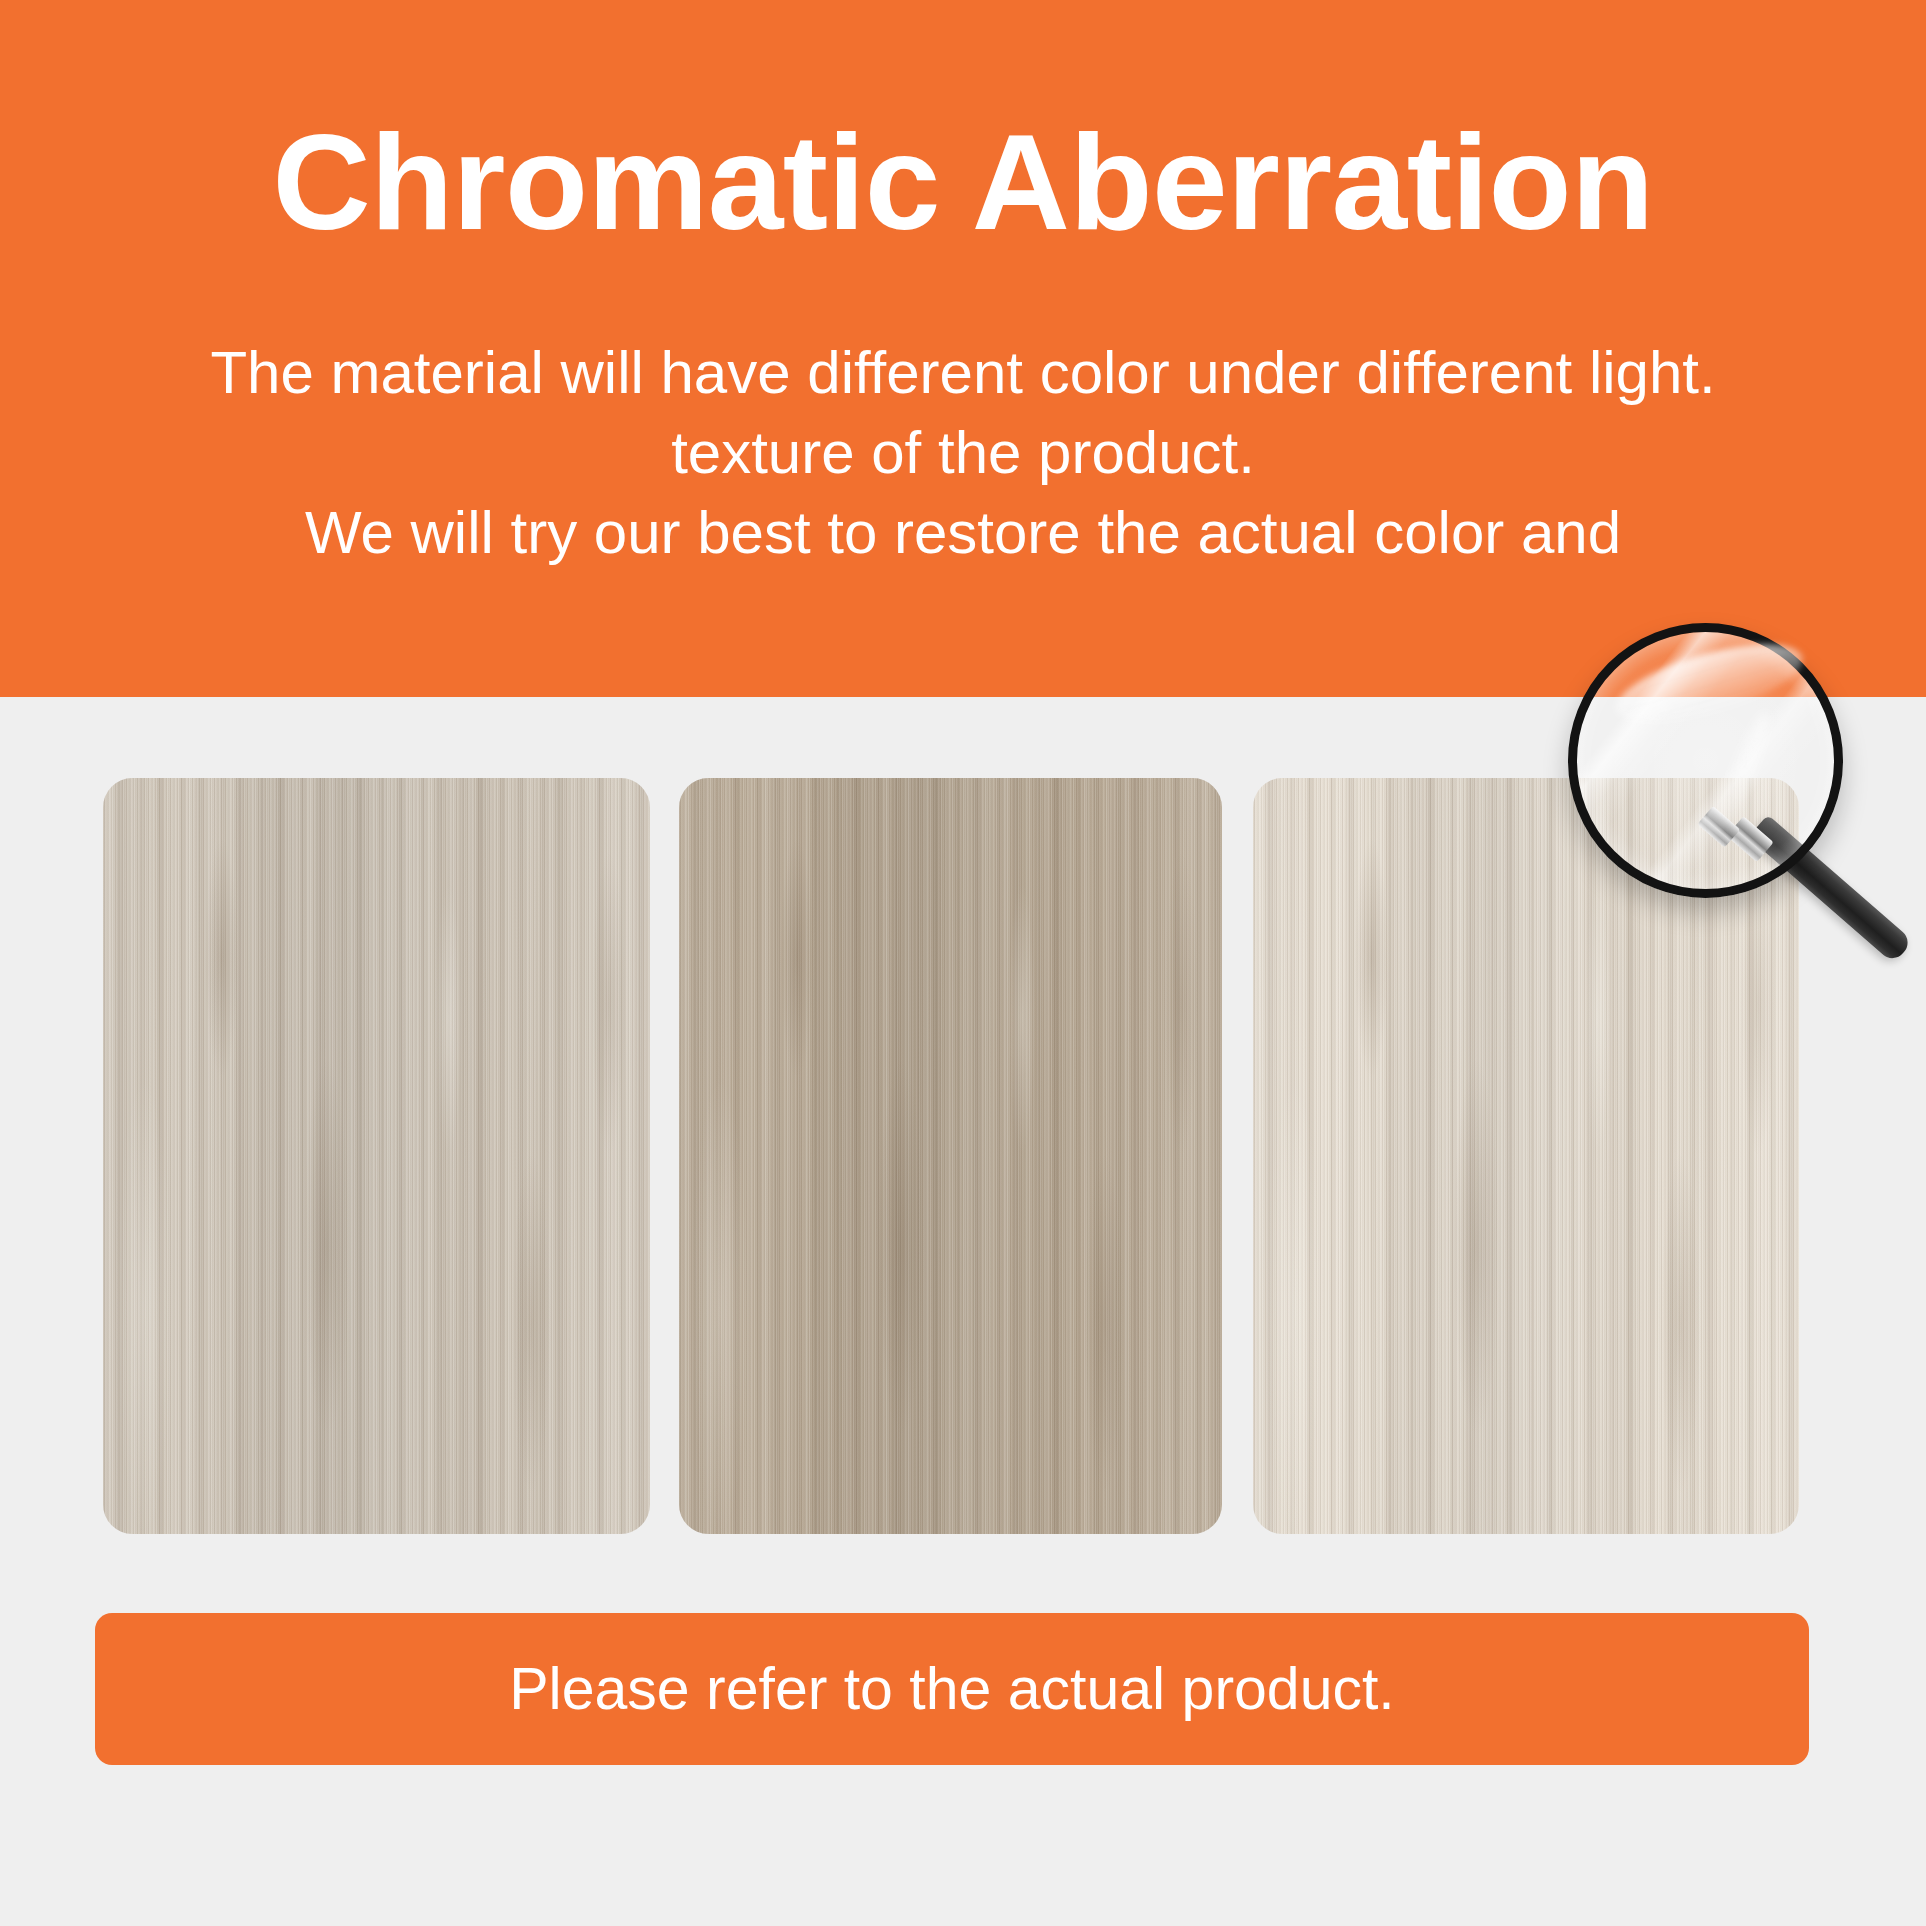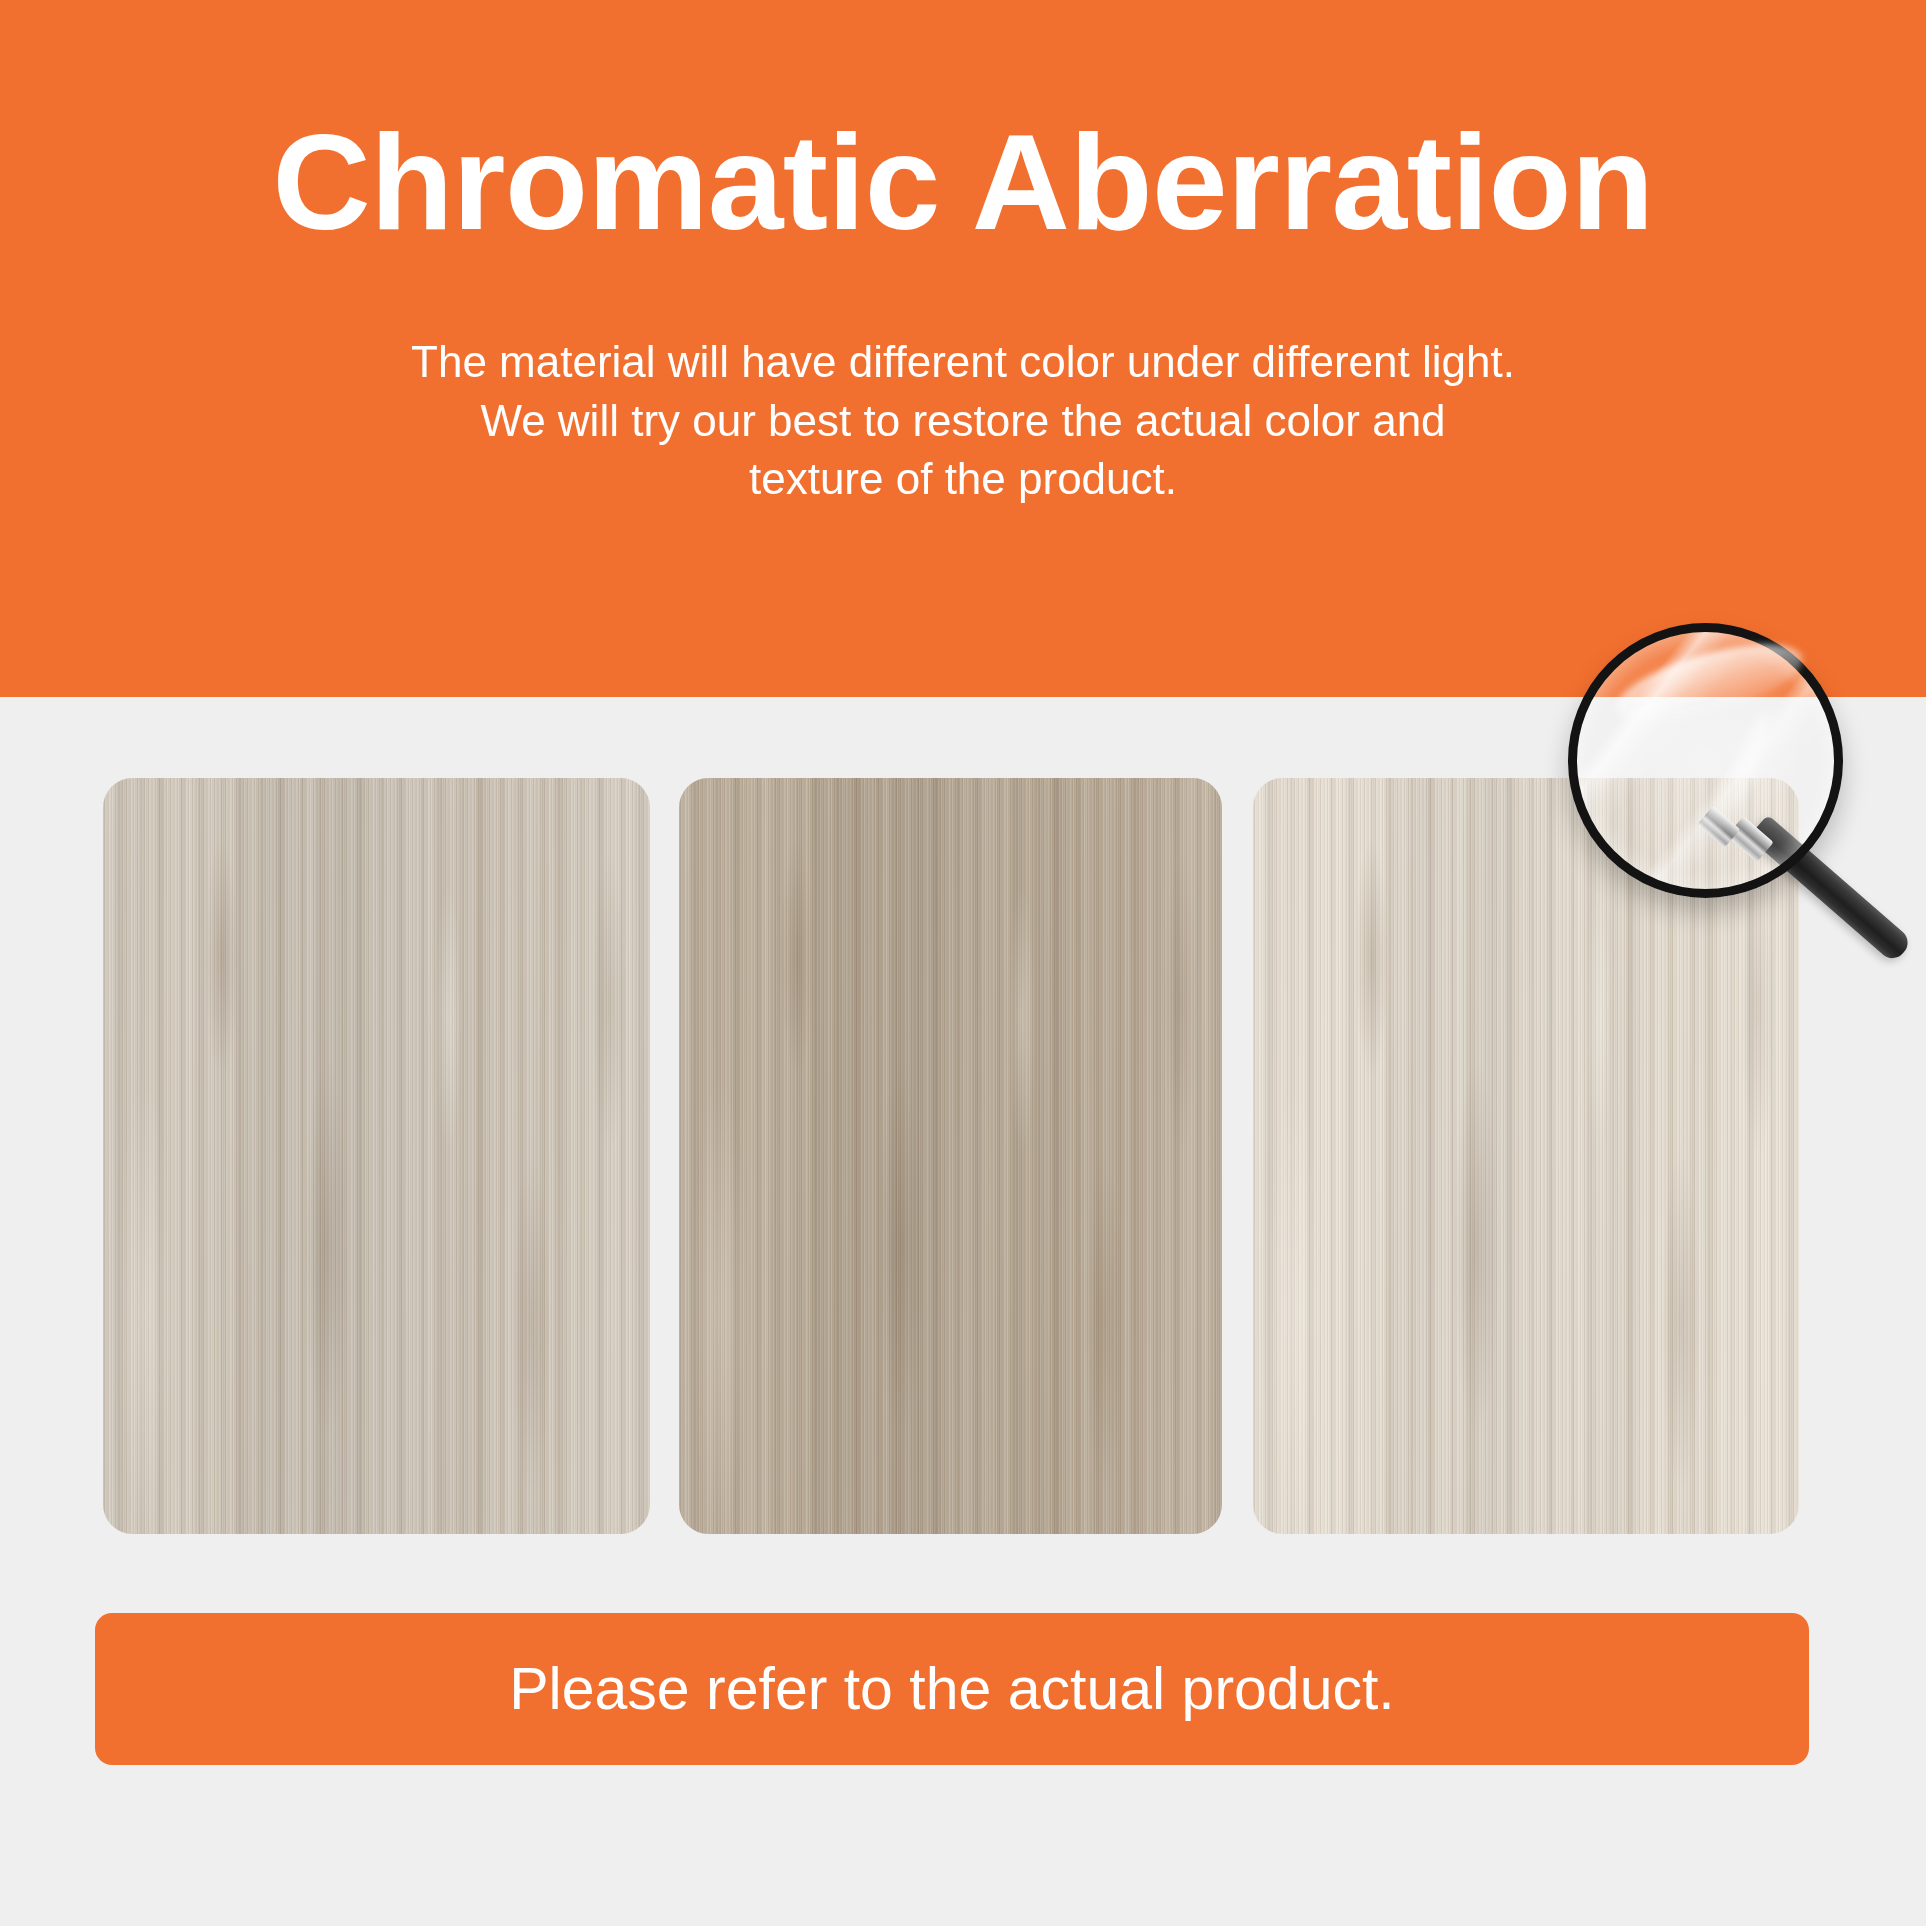--- a/index.html
+++ b/index.html
@@ -26,21 +26,21 @@
     font-size:136px;
     line-height:1.0;
     font-weight:700;
     letter-spacing:-0.6px;
     white-space:nowrap;
   }
   .subtitle{
     position:absolute;left:96px;right:96px;top:333px;
     text-align:center;
     color:#ffffff;
-    font-size:44px;
+    font-size:60px;
     line-height:1.33;
     font-weight:400;
   }
   .subtitle .sline{display:block;}
 
   
   .panels{position:absolute;left:0;top:0;width:1926px;height:1926px;}
   .panel{
     position:absolute;
     top:778px;height:756px;
@@ -198,22 +198,22 @@
 </style>
 </head>
 <body>
 
 <div id="page" style="background: rgb(239, 239, 239);">
 
   <div class="header-band" style="background: rgb(242, 112, 47);">
     <div class="title" style="color: rgb(255, 255, 255);">Chromatic Aberration</div>
     <div class="subtitle" style="color: rgb(255, 255, 255);">
       <span class="sline">The material will have different color under different light.</span>
+      <span class="sline">texture of the product.</span>
       <span class="sline">We will try our best to restore the actual color and</span>
-      <span class="sline">texture of the product.</span>
     </div>
   </div>
 
   <div class="panels">
 
     <div class="panel" id="panel-1">
       <div class="wood" style="background-color: rgb(207, 198, 185);">
         <div class="grain g-wide"></div>
         <div class="grain g-mid"></div>
         <div class="grain g-fine"></div>

